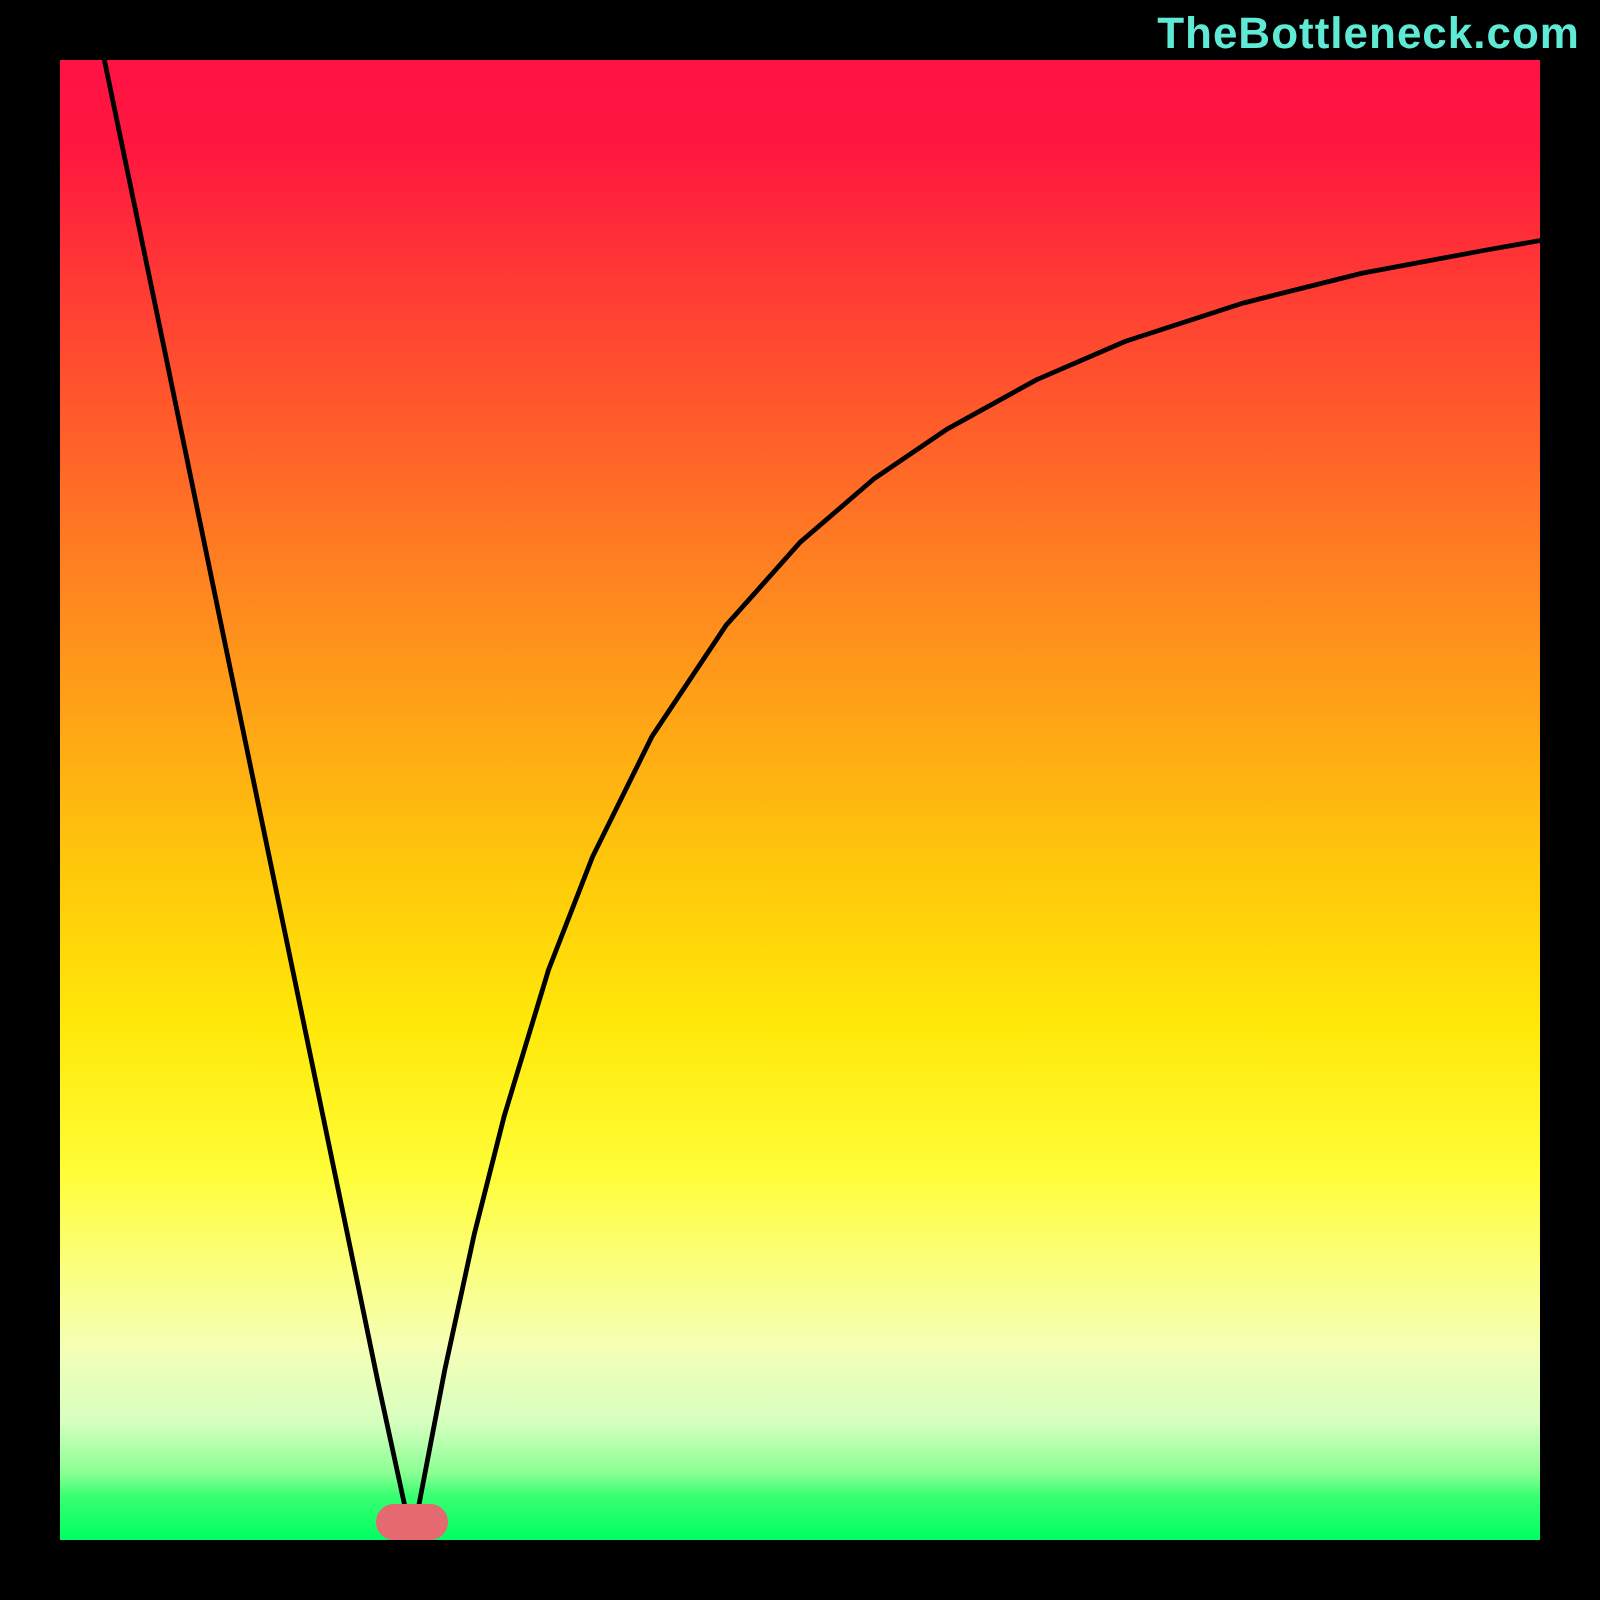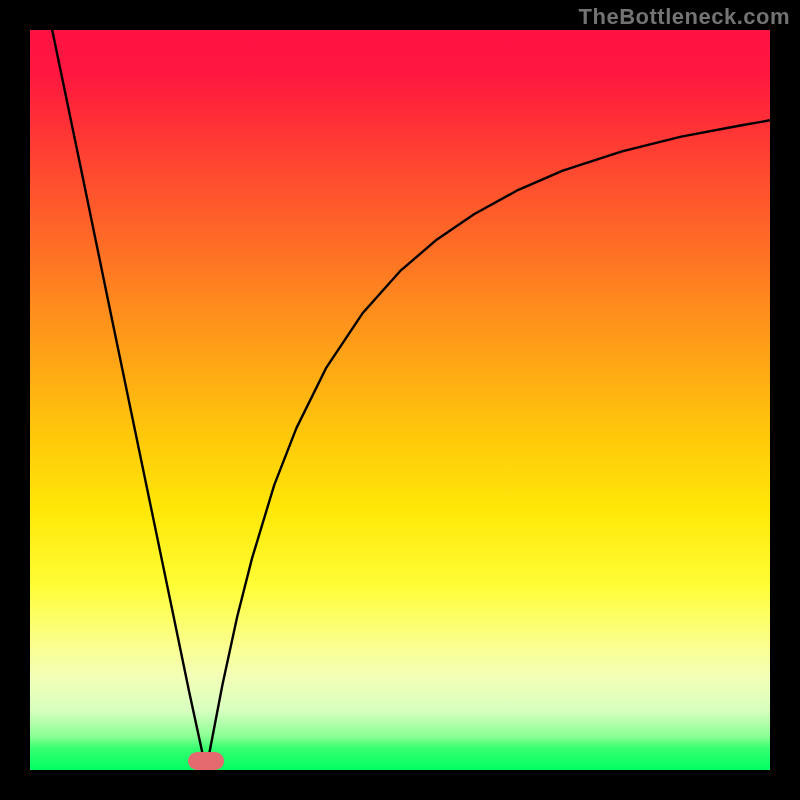--- a/index.html
+++ b/index.html
@@ -15,21 +15,21 @@
  #ffc90a 55%,
  #ffe808 65%,
  #fffd36 75%,
  #fbff82 82%,
  #f4ffb5 87%,
  #d7ffc0 92%,
  #89ff93 95.5%,
  #39ff71 97%,
  #00ff63 100%)}
 svg.curve{position:absolute;left:0;top:0;width:740px;height:740px}
-.watermark{position:absolute;top:4px;right:10px;color:#737373;font-size:22px;font-weight:600;letter-spacing:.5px}
+.watermark{position:absolute;top:4px;right:10px;color:#5eead4;font-size:22px;font-weight:600;letter-spacing:.5px}
 .marker{position:absolute;width:36px;height:18px;border-radius:9px;background:#e46a6f;transform:translate(-50%,-50%)}
 </style>
 </head>
 <body>
 
 <div class="outer">
   <div class="plot">
     <svg class="curve" viewBox="0 0 740 740" preserveAspectRatio="none">
       <path id="curvePath" fill="none" stroke="#000" stroke-width="2.4" stroke-linejoin="round" stroke-linecap="round" d="M22.2 0.0 L51.8 142.8 L81.4 286.4 L111.0 429.2 L140.6 572.0 L159.1 661.6 L176.1 740.0 M176.1 740.0 L192.4 654.9 L207.2 586.8 L222.0 528.4 L244.2 455.1 L266.4 398.1 L296.0 338.2 L333.0 282.7 L370.0 241.2 L407.0 209.4 L444.0 184.3 L488.4 159.8 L532.8 140.6 L592.0 121.4 L651.2 106.6 L710.4 95.5 L740.0 90.3"></path>
     </svg>

